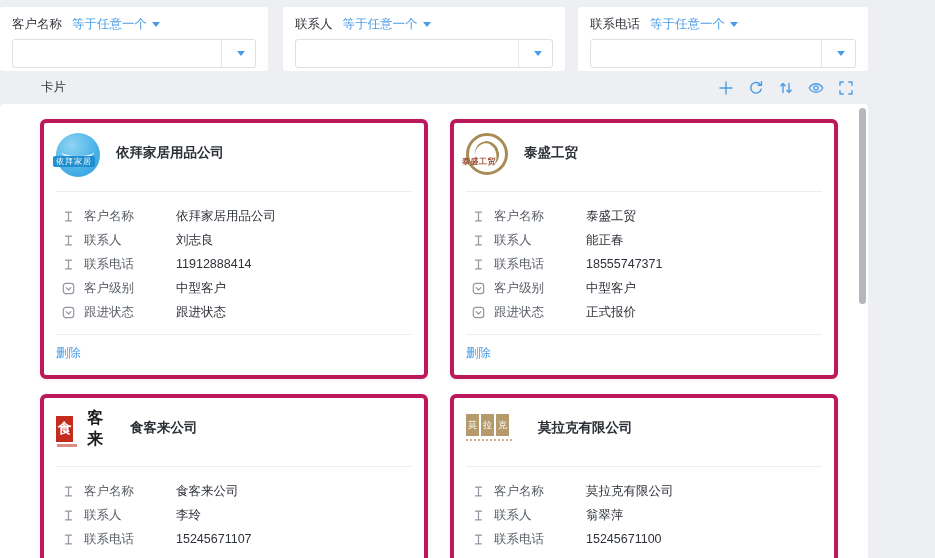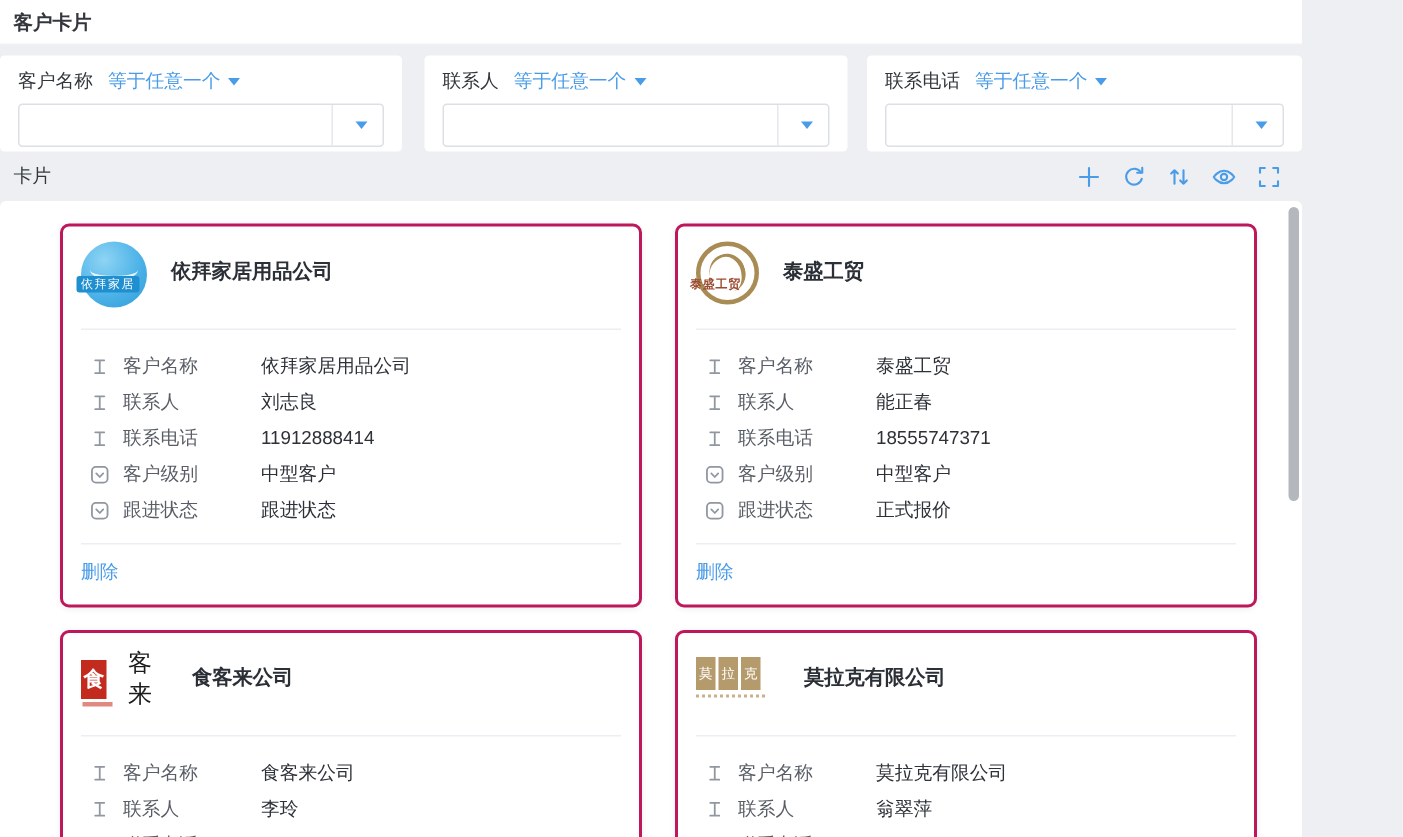--- a/index.html
+++ b/index.html
@@ -23,36 +23,36 @@
   .filter-label { color:#33373d; margin-right:10px; }
   .filter-op { color:var(--accent); cursor:pointer; display:flex; align-items:center;text-align:center; }
   .tri { display:inline-block; width:0; height:0; border-left:4.5px solid transparent;
     border-right:4.5px solid transparent; border-top:5.5px solid var(--accent); margin-left:5px; }
   .filter-select { margin-top:6px; height:29px; border:1px solid #dcdfe4; border-radius:3px;
     background:#fff; position:relative; cursor:pointer; }
   .sel-arrow { position:absolute; right:0; top:0; width:34px; height:100%;
     border-left:1px solid #e4e7eb; display:flex; align-items:center; justify-content:center; }
 
   
-  .section-head { height:33px; display:flex; align-items:center; padding:0 14px 0 9px; }
+  .section-head { height:33px; display:flex; align-items:center; padding:0 14px 0 9px;margin-left:32px; }
   .section-title { font-size:12.5px; color:#33373d; }
   .toolbar { margin-left:auto; display:flex; align-items:center; gap:14px; }
   .tb-icon { width:16px; height:16px; display:inline-flex; cursor:pointer; }
   .tb-icon svg { width:16px; height:16px; stroke:var(--accent); fill:none;
     stroke-width:1.4; stroke-linecap:round; stroke-linejoin:round; }
 
   
   .main-panel { background:#fff; border-radius:4px; height:600px; position:relative; }
   .scroll-thumb { position:absolute; right:2px; top:4px; width:7px; height:196px;
     background:#b4b7bc; border-radius:4px; }
   .card-grid { display:grid; grid-template-columns:388px 388px; column-gap:22px;
     row-gap:15px; padding:15px 0 0 40px; }
 
   
-  .card { background:#fff; border:2px solid #be185d; border-radius:6px;
+  .card { background:#fff; border:4px solid #be185d; border-radius:6px;
     box-shadow:0 1px 5px rgba(31,35,41,.07); overflow:hidden; }
   .card-header { display:flex; align-items:flex-start; padding:10px 12px; height:68px; }
   .company-name { font-size:13.5px; font-weight:700; color:#2b2f36; margin:11px 0 0 16px; }
   .card-divider { border-top:1px solid #ebeef2; margin:0 12px; }
   .card-fields { padding:12px 12px 10px 18px; }
   .field-row { display:flex; align-items:center; height:24px; font-size:12.5px; }
   .f-icon { width:13px; height:13px; flex:none; display:inline-flex; }
   .f-icon svg { width:13px; height:13px; stroke:#9097a1; fill:none; stroke-width:1.2;
     stroke-linecap:round; stroke-linejoin:round; }
   .f-label { margin-left:9px; width:82px; color:#595e66; flex:none; }
@@ -73,36 +73,33 @@
   .logo.gold-ring { width:42px; height:42px; }
   .gr-circle { width:42px; height:42px; border-radius:50%; border:3px solid #a98c54; }
   .gr-swirl { position:absolute; left:9px; top:8px; width:24px; height:26px;
     border-radius:50%; border-right:3px solid #a98c54; border-top:2px solid #a98c54;
     transform:rotate(-18deg); }
   .gr-text { position:absolute; left:-4px; bottom:8px; color:#9b4b2f; font-size:8px;
     font-weight:700; white-space:nowrap; letter-spacing:.5px; }
   .logo.red-seal { width:58px; height:34px; display:flex; align-items:center; margin-top:4px; }
   .rs-seal { width:22px; height:26px; background:#c42b1f; color:#fff; font-size:14px;
     display:inline-flex; align-items:center; justify-content:center; font-weight:700; }
-  .rs-rest { color:#1c1c1c; font-weight:400; font-size:16px; letter-spacing:1px; margin-left:14px; }
+  .rs-rest { color:#1c1c1c; font-weight:700; font-size:16px; letter-spacing:1px; margin-left:14px; }
   .logo.red-seal::after { content:""; position:absolute; left:1px; bottom:-1px; width:20px;
     height:3px; background:#e0897f; }
   .logo.gold-blocks { width:56px; height:32px; margin-top:6px; }
   .gb-row { display:flex; gap:2px; }
   .gb-block { width:13px; height:22px; background:#b59a6b; color:#fff; font-size:9px;
     display:inline-flex; align-items:center; justify-content:center; }
   .gb-dots { margin-top:3px; width:46px; border-top:2px dotted #c9b189; }
 </style>
 </head>
 <body>
 
 <div class="content">
-  <div class="title-bar">
-    <span class="page-title">客户卡片</span>
-  </div>
 
   <div class="filter-row">
     <div class="filter-card fc0">
       <div class="filter-head">
         <span class="filter-label">客户名称</span>
         <span class="filter-op">
           <span>等于任意一个</span>
           <i class="tri"></i>
         </span>
       </div>

